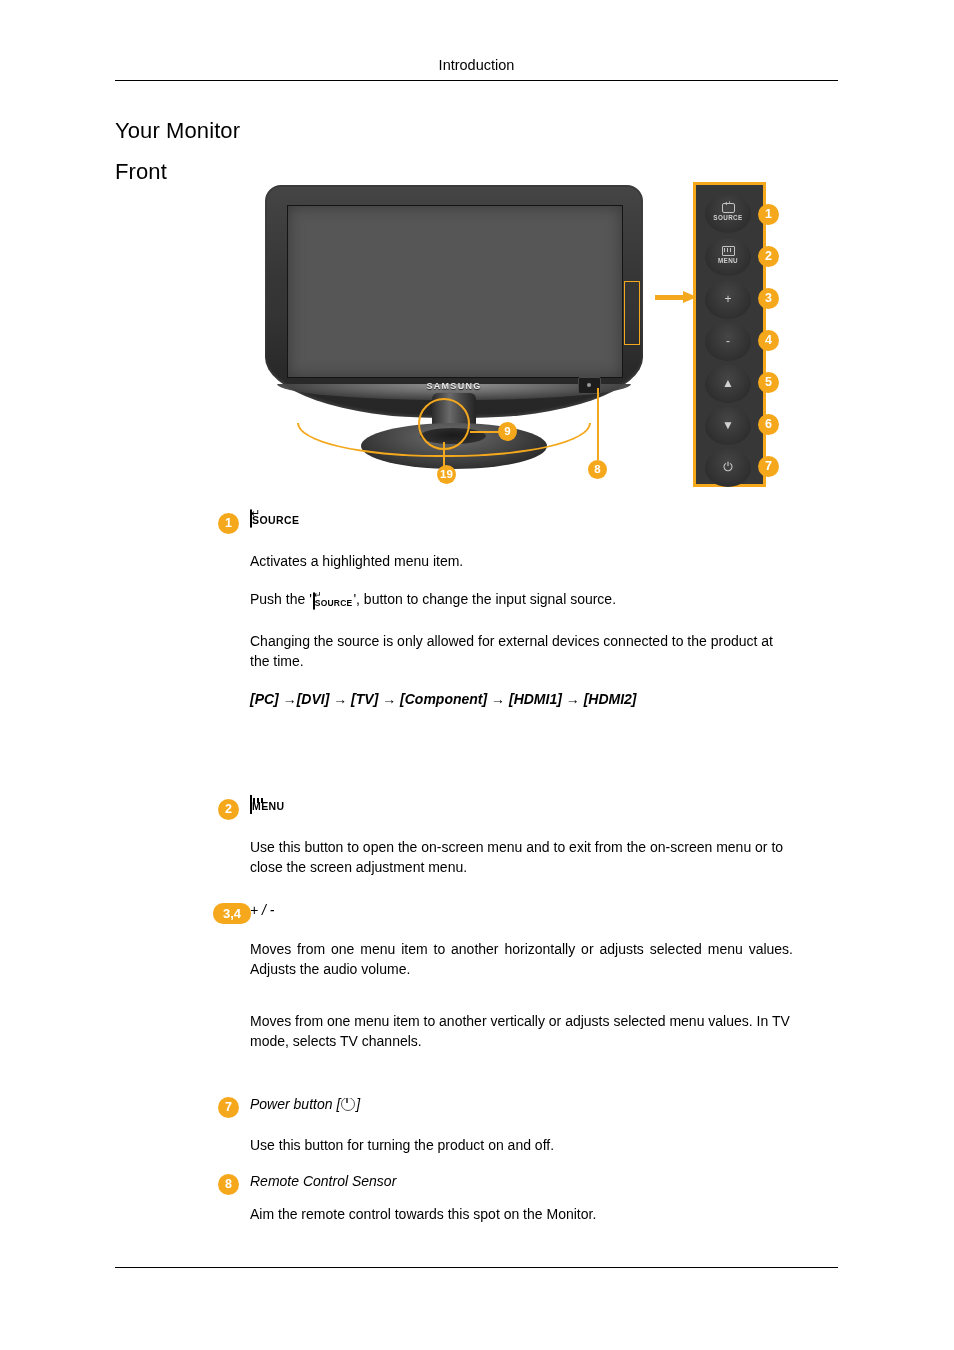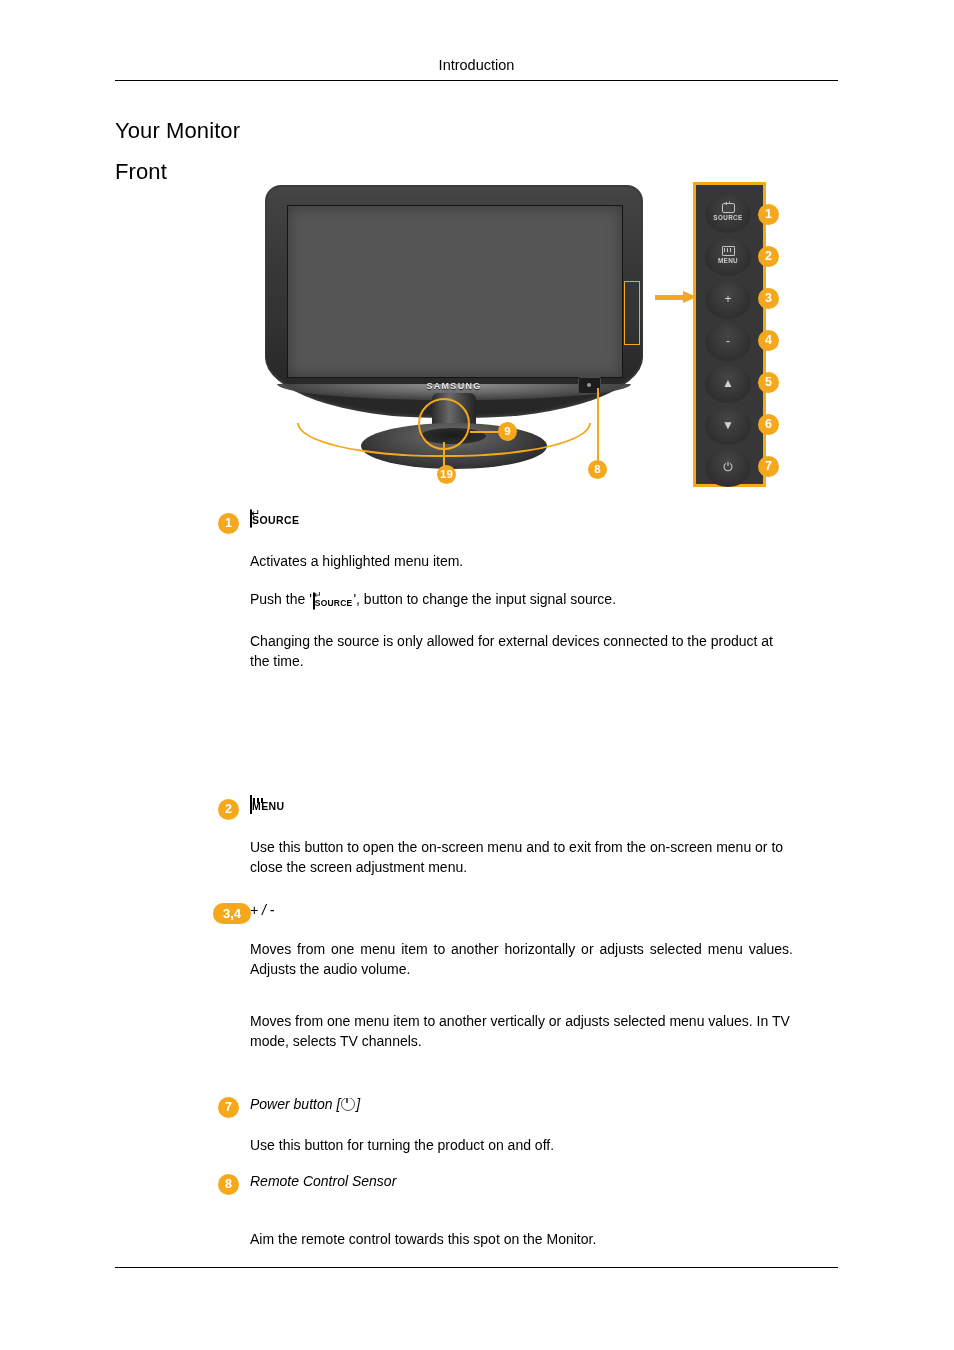--- a/index.html
+++ b/index.html
@@ -548,20 +548,21 @@
     <span class="num-badge">1</span>
     <span class="head-icon">
       <span class="src-glyph"></span>
       <span class="src-word">SOURCE</span>
     </span>
   </div>
   <div class="body-text" style="margin-top:14px;">
     <p>Activates a highlighted menu item.</p>
     <p><span>Push the '</span><span class="inline-src"><span class="src-glyph"></span><span class="src-word">SOURCE</span></span><span>', button to change the input signal source.</span></p>
     <p>Changing the source is only allowed for external devices connected to the product at the time.</p>
+    <p class="modes">[PC] →[DVI] → [TV] → [Component] → [HDMI1] → [HDMI2]</p>
   </div>
 </div>
 
 <div class="item" id="item-2">
   <div class="item-head">
     <span class="num-badge">2</span>
     <span class="head-icon">
       <span class="menu-glyph"><span></span><span></span><span></span></span>
       <span class="src-word">MENU</span>
     </span>
@@ -595,18 +596,18 @@
   <div class="body-text" style="margin-top:14px;">
     <p>Use this button for turning the product on and off.</p>
   </div>
 </div>
 
 <div class="item" id="item-8">
   <div class="item-head">
     <span class="num-badge">8</span>
     <span class="head-label">Remote Control Sensor</span>
   </div>
-  <div class="body-text" style="margin-top:31px;">
+  <div class="body-text" style="margin-top:6px;">
     <p>Aim the remote control towards this spot on the Monitor.</p>
   </div>
 </div>
 
 <div class="rule bottom"></div>
 
 </body></html>

